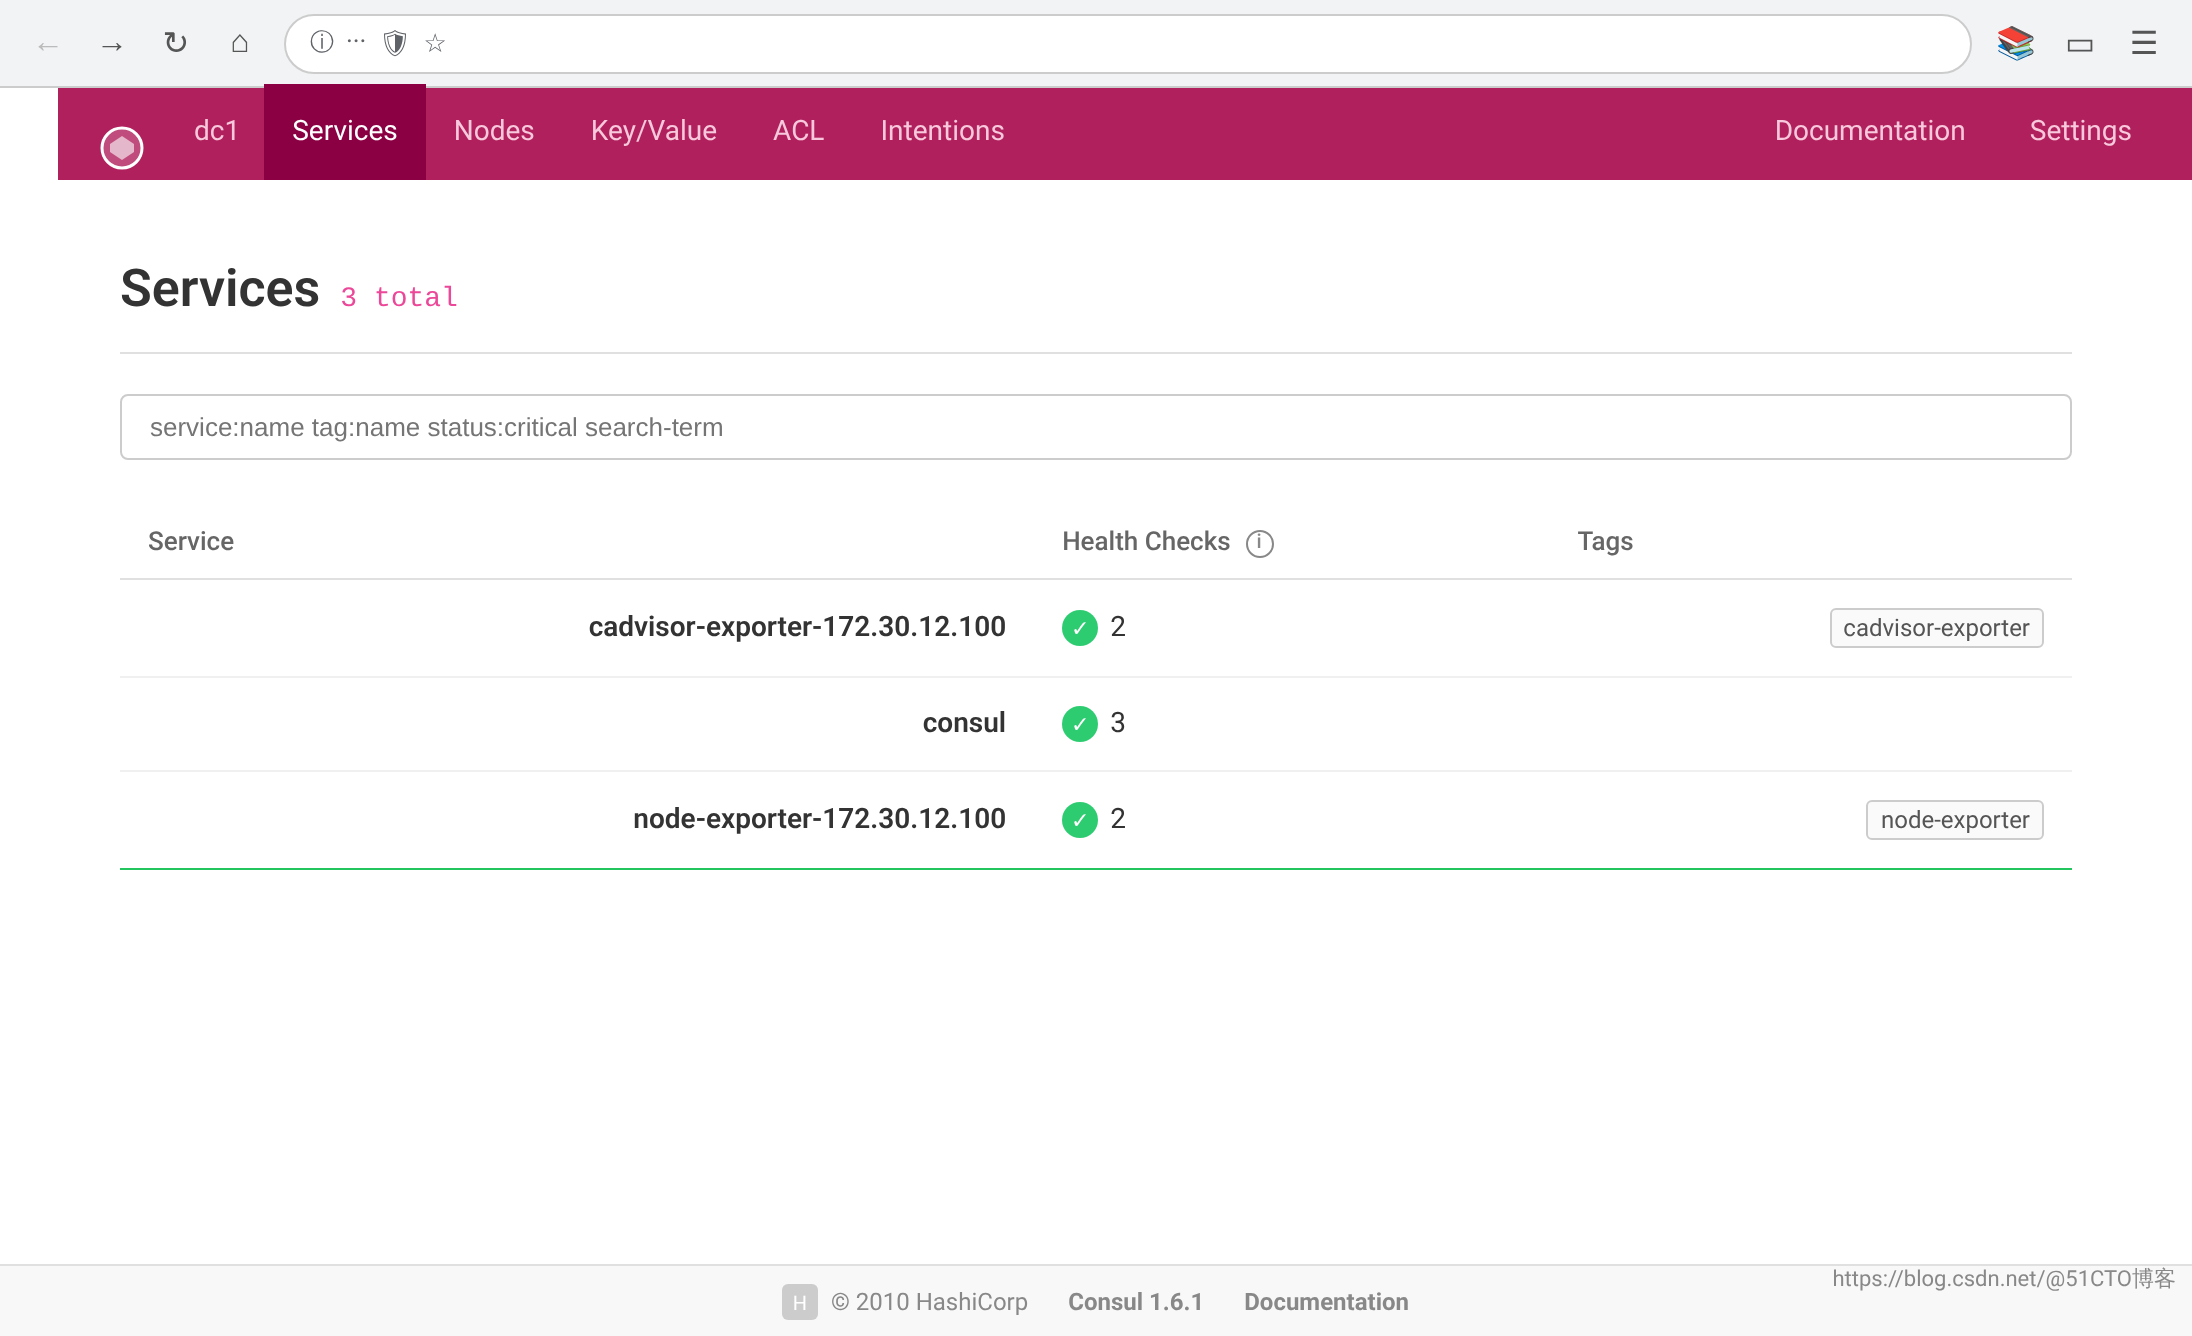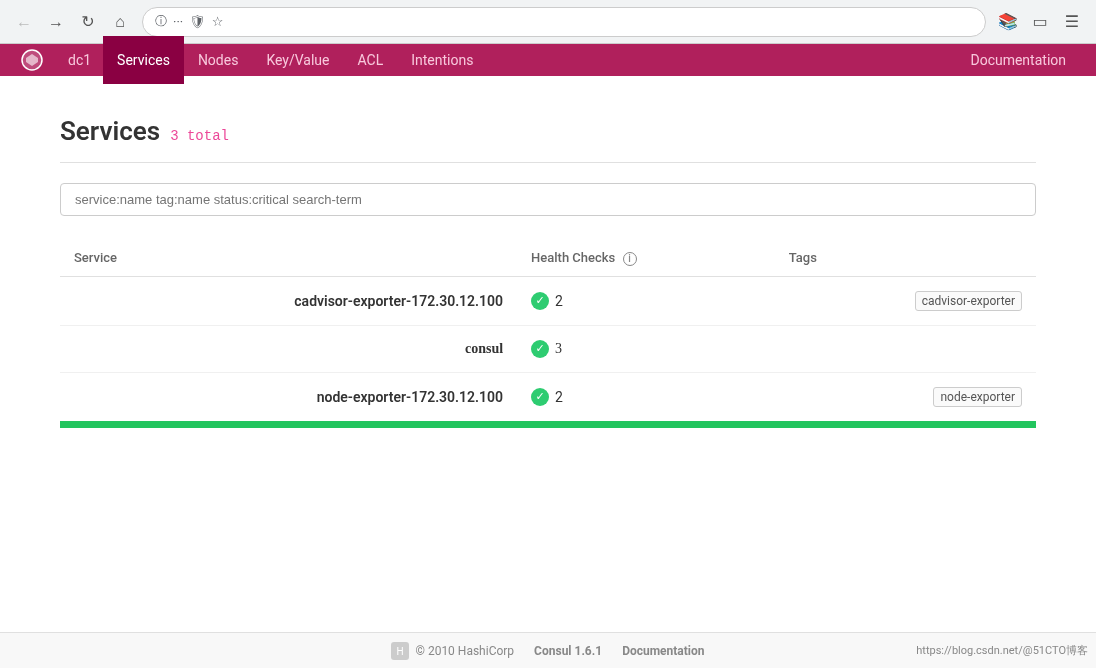--- a/index.html
+++ b/index.html
@@ -61,23 +61,24 @@
       display: flex; align-items: center; justify-content: center;
       font-size: 16px;
       color: #555;
     }
 
     
     .app-navbar {
       background: #b0205c;
       color: #fff;
       display: flex;
-      align-items: center;
-      height: 32px;
+      align-items: flex-end;
+      height: 46px;
       padding: 0 16px;
+      margin-left: 29px;
     }
     .navbar-logo {
       width: 32px;
       height: 32px;
       display: flex;
       align-items: center;
       justify-content: center;
       margin-right: 12px;
       font-size: 20px;
       color: #fff;
@@ -178,21 +179,21 @@
       font-weight: 500;
       border-bottom: 1px solid #e0e0e0;
     }
     .services-table td {
       padding: 14px 14px;
       border-bottom: 1px solid #f0f0f0;
       font-size: 14px;
       text-align: right;
     }
     .services-table tr:last-child td {
-      border-bottom: 7px solid #22c55e;
+      border-bottom: 1px solid #22c55e;
     }
     .service-name {
       font-weight: 600;
       color: #333;
     }
     .health-check {
       display: flex;
       align-items: center;
       gap: 6px;
       color: #333;
@@ -260,21 +261,21 @@
     }
     .status-bar {
       position: fixed;
       bottom: 0;
       right: 0;
       font-size: 11px;
       color: #888;
       padding: 0 8px;
       height: 36px;
       display: flex;
-      align-items: center;
+      align-items: flex-start;
     }
   </style>
 </head>
 <body>
 
 <div class="browser-chrome">
   <div class="browser-nav-buttons">
     <button class="browser-nav-btn disabled">←</button>
     <button class="browser-nav-btn">→</button>
     <button class="browser-nav-btn">↻</button>
@@ -305,20 +306,21 @@
   <div class="navbar-dc">dc1</div>
   <div class="navbar-links">
     <a class="navbar-link active">Services</a>
     <a class="navbar-link">Nodes</a>
     <a class="navbar-link">Key/Value</a>
     <a class="navbar-link">ACL</a>
     <a class="navbar-link">Intentions</a>
   </div>
   <div class="navbar-right">
     <a class="navbar-right-link">Documentation</a>
+    <a class="navbar-right-link">Settings</a>
   </div>
 </nav>
 
 <div class="main-content">
   <div class="page-title-row">
     <h1 class="page-title">Services</h1>
     <span class="page-subtitle">3 total</span>
   </div>
 
   <div class="search-container">
@@ -339,21 +341,21 @@
     <tr style="cursor: pointer;">
           <td><span class="service-name">cadvisor-exporter-172.30.12.100</span></td>
           <td>
             <div class="health-check">
               <span class="health-icon">✓</span>
               <span>2</span>
             </div>
           </td>
           <td><span class="tag-badge">cadvisor-exporter</span></td>
         </tr>
-        <tr style="cursor: pointer; font-family: Liberation Serif, serif;">
+        <tr style="cursor: pointer;">
           <td><span class="service-name">consul</span></td>
           <td>
             <div class="health-check">
               <span class="health-icon">✓</span>
               <span>3</span>
             </div>
           </td>
           <td></td>
         </tr>
         <tr style="cursor: pointer;">

